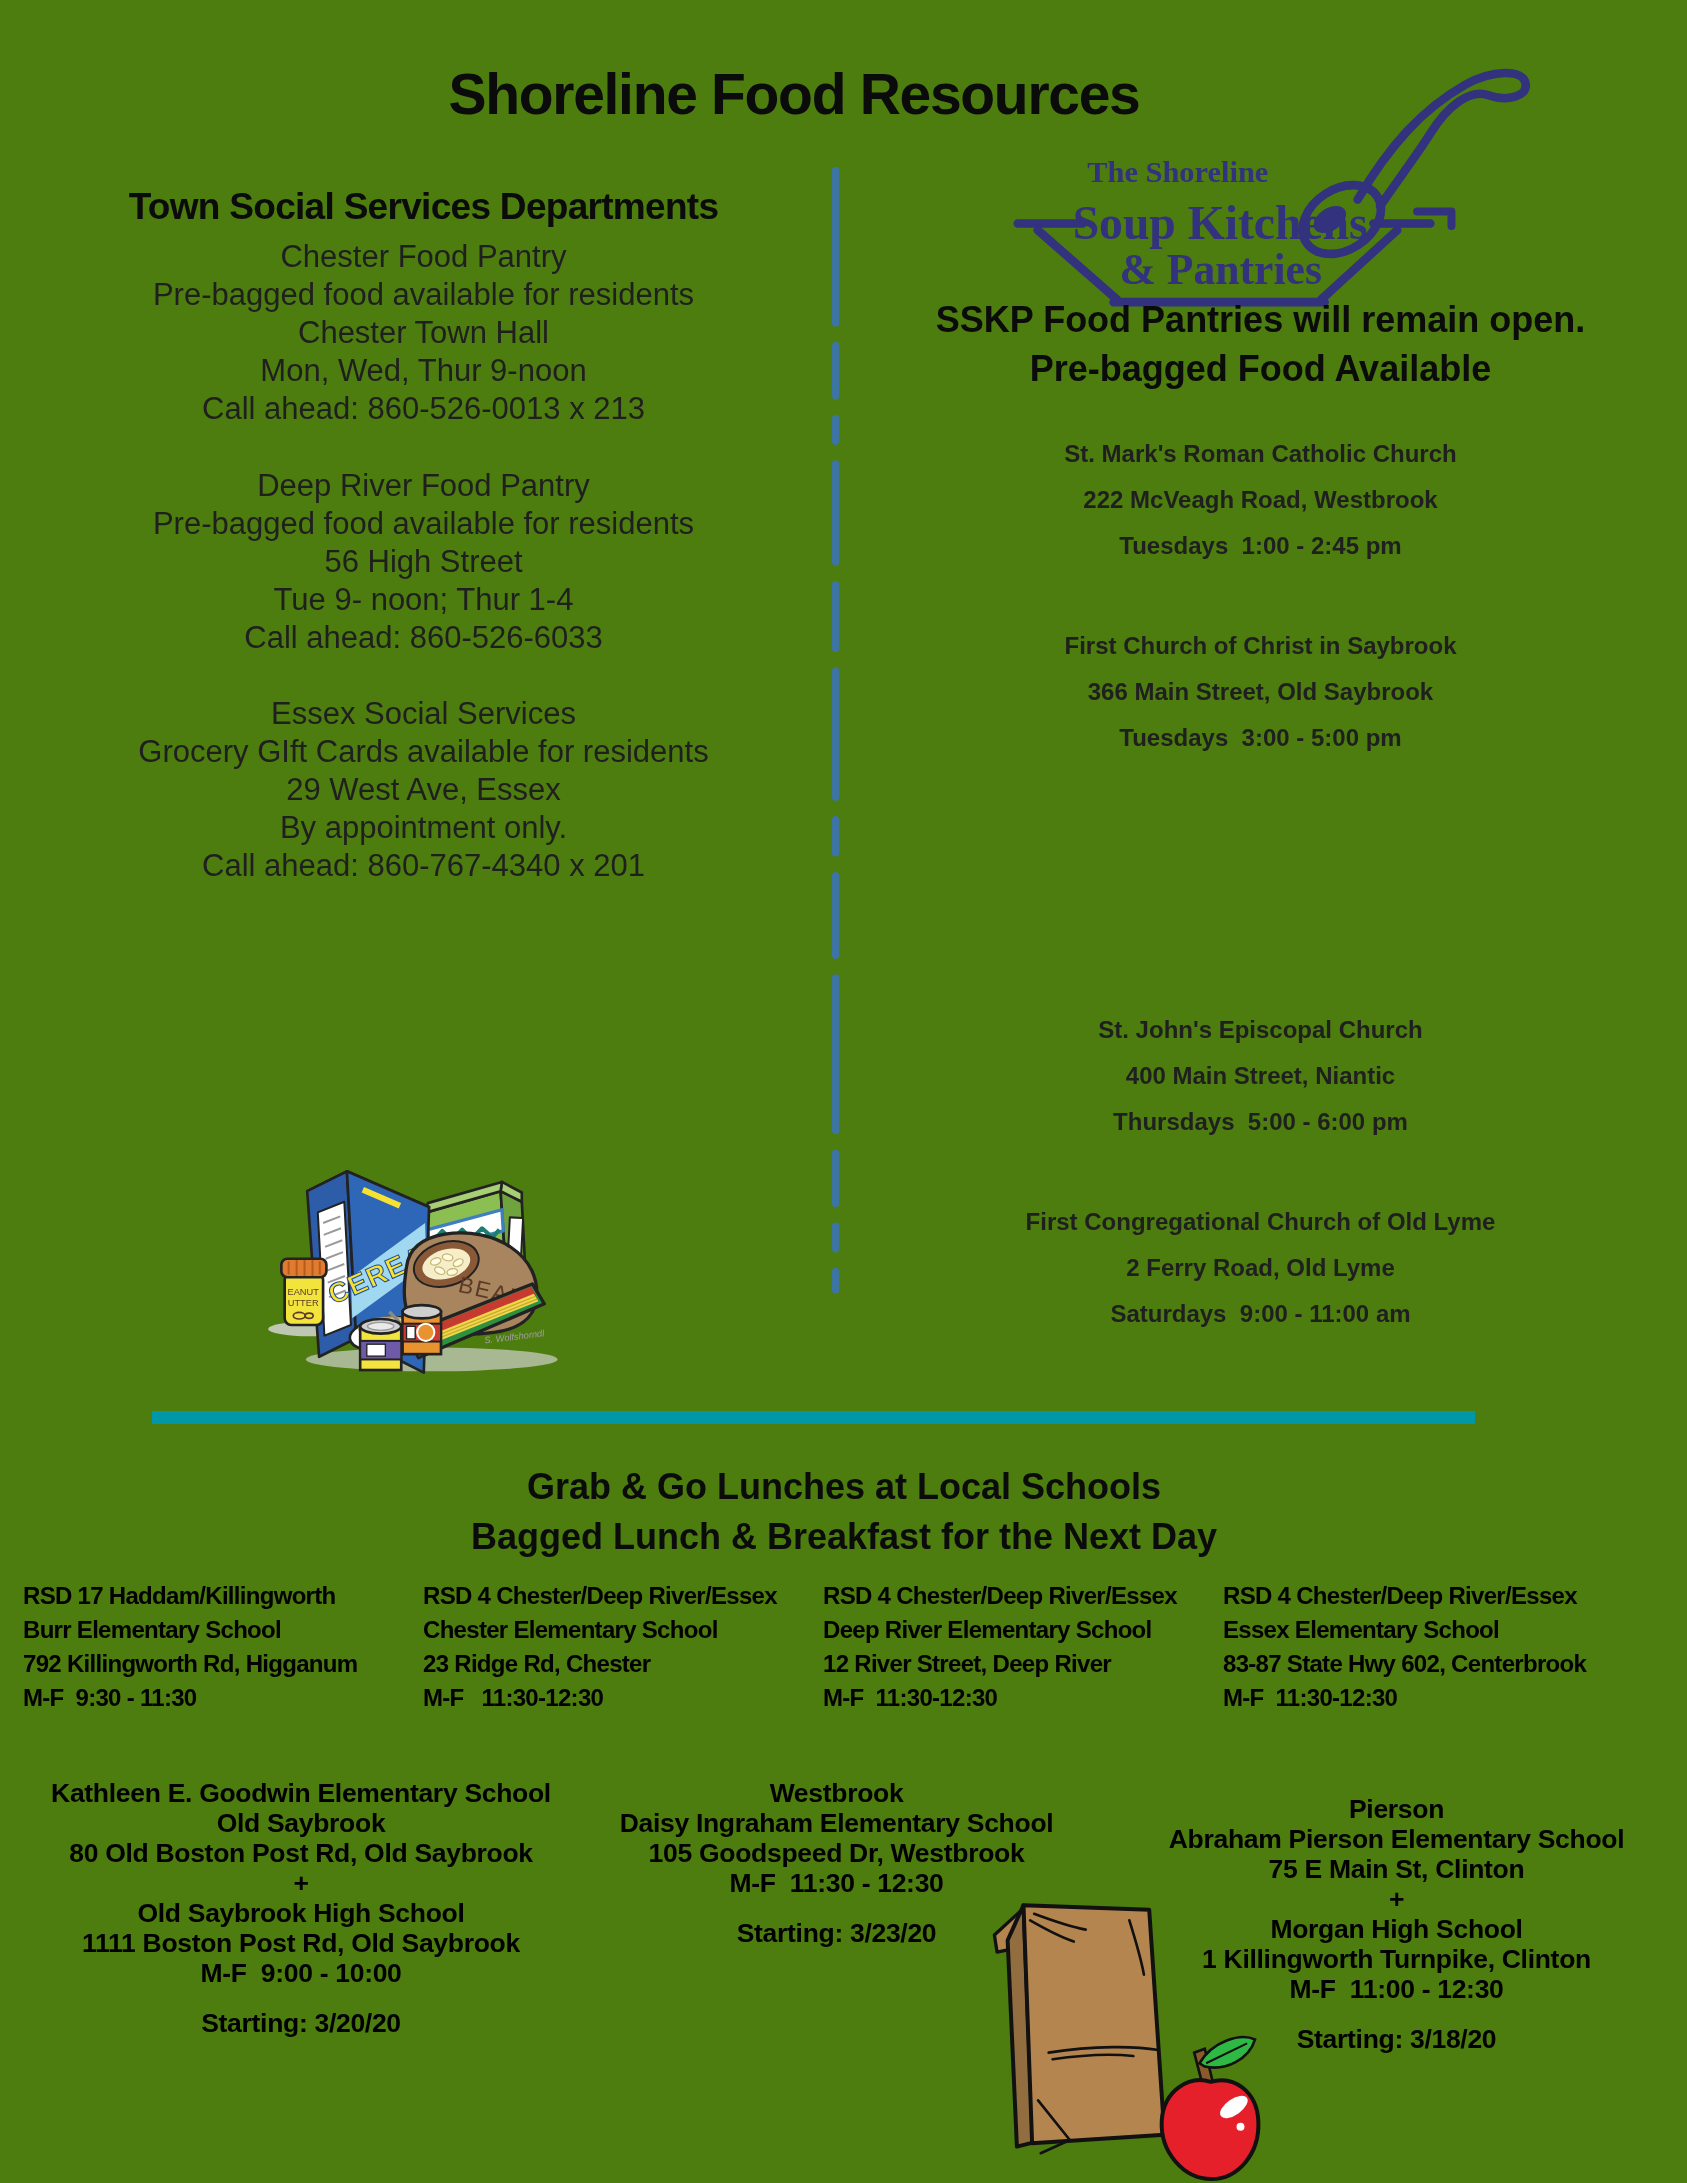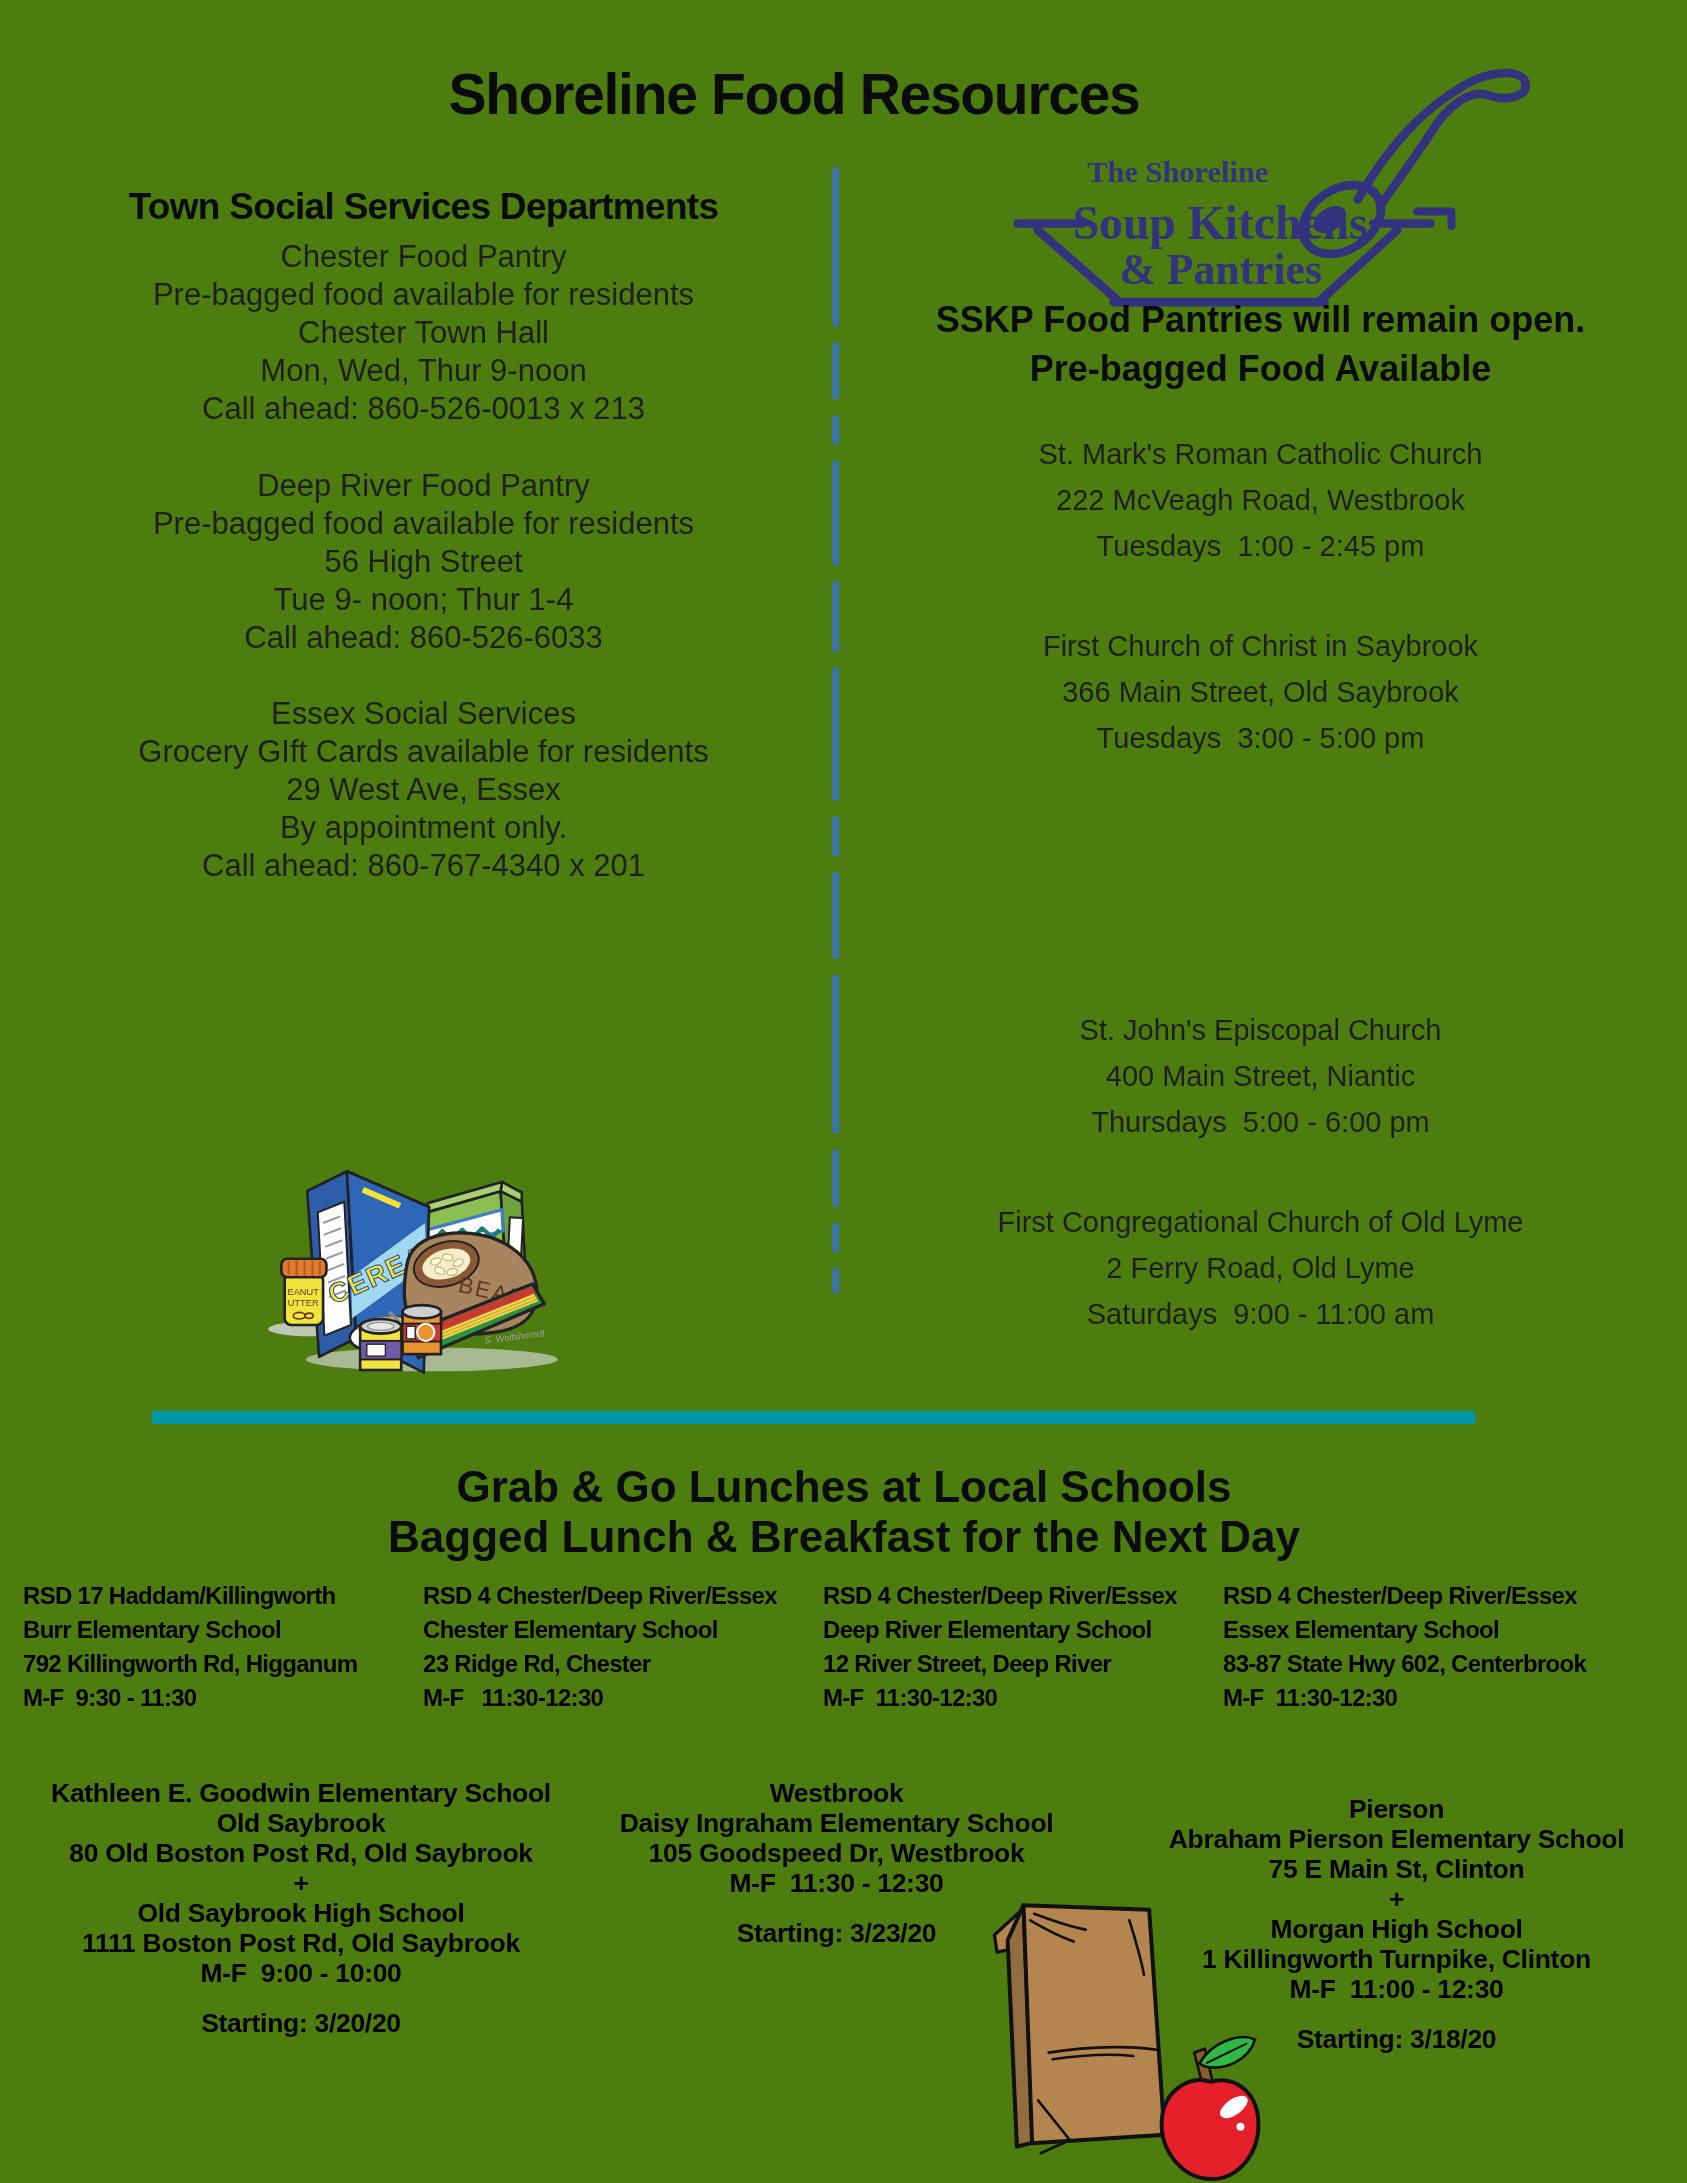--- a/index.html
+++ b/index.html
@@ -36,37 +36,37 @@
   .navy-fill{fill:var(--navy);}
   .logo-t{fill:var(--navy);font-family:"Liberation Serif",serif;font-weight:700;text-anchor:middle;}
   .logo-t1{font-size:46px;}
   .logo-t2{font-size:72px;}
   .logo-t3{font-size:66px;}
 
   .sskp-header{
     left:867px;top:295px;width:787px;text-align:center;
     font-size:36px;line-height:49px;font-weight:700;color:#0b0b0b;
   }
-  .church{left:867px;width:787px;font-size:29px;line-height:46px;text-align:center;}
+  .church{left:867px;width:787px;font-size:24px;line-height:46px;text-align:center;font-weight:bold;}
   .t-church0{top:431px;}
   .t-church1{top:623px;}
   .t-church2{top:815px;}
   .t-church3{top:1007px;}
   .t-church4{top:1199px;}
 
   .divider-wrap{left:831px;top:165px;width:9.3px;height:1126px;}
 
   .groceries{left:233px;top:1113px;width:363px;height:265px;}
   .groceries svg,.bagapple svg{display:block;width:100%;height:100%;}
 
   .tealbar{left:152px;top:1411px;width:1323px;height:13.2px;background:var(--teal_bar);}
 
   .grabgo{
     left:50px;top:1462px;width:1588px;text-align:center;
-    font-size:44px;line-height:50px;font-weight:700;color:#0b0b0b;
+    font-size:36px;line-height:50px;font-weight:700;color:#0b0b0b;
   }
 
   .district{top:1579px;font-size:24px;line-height:34px;font-weight:700;letter-spacing:-0.7px;text-align:left;}
   .d0{left:23px;width:410px;}
   .d1{left:423px;width:410px;}
   .d2{left:823px;width:410px;}
   .d3{left:1223px;width:417px;}
 
   .town{font-size:26.5px;line-height:30px;font-weight:700;letter-spacing:-0.3px;text-align:center;}
   .town .starting{margin-top:20px;white-space:pre;}

